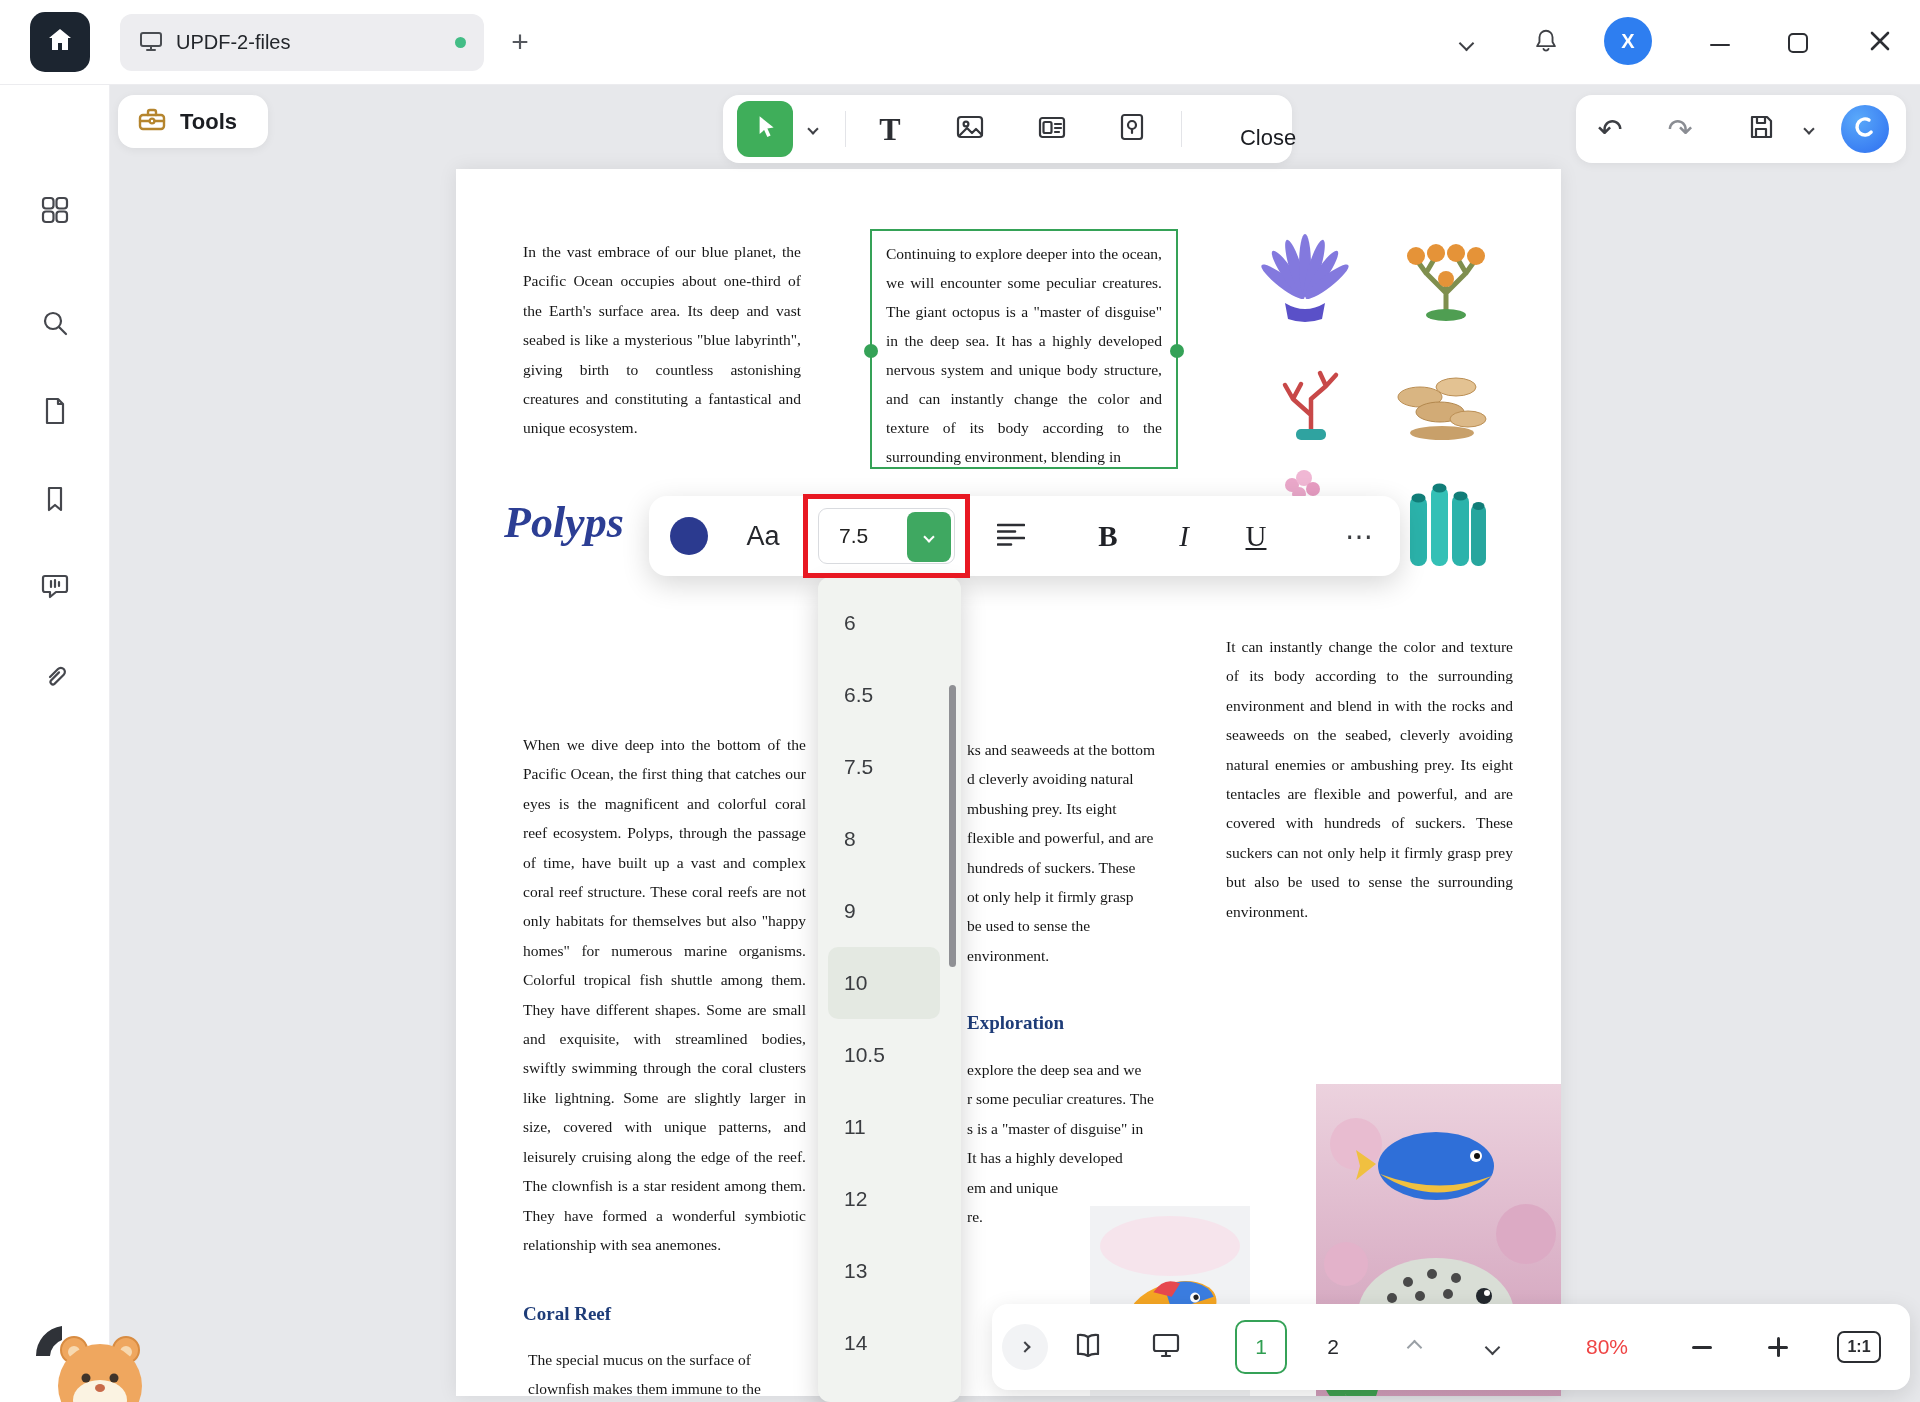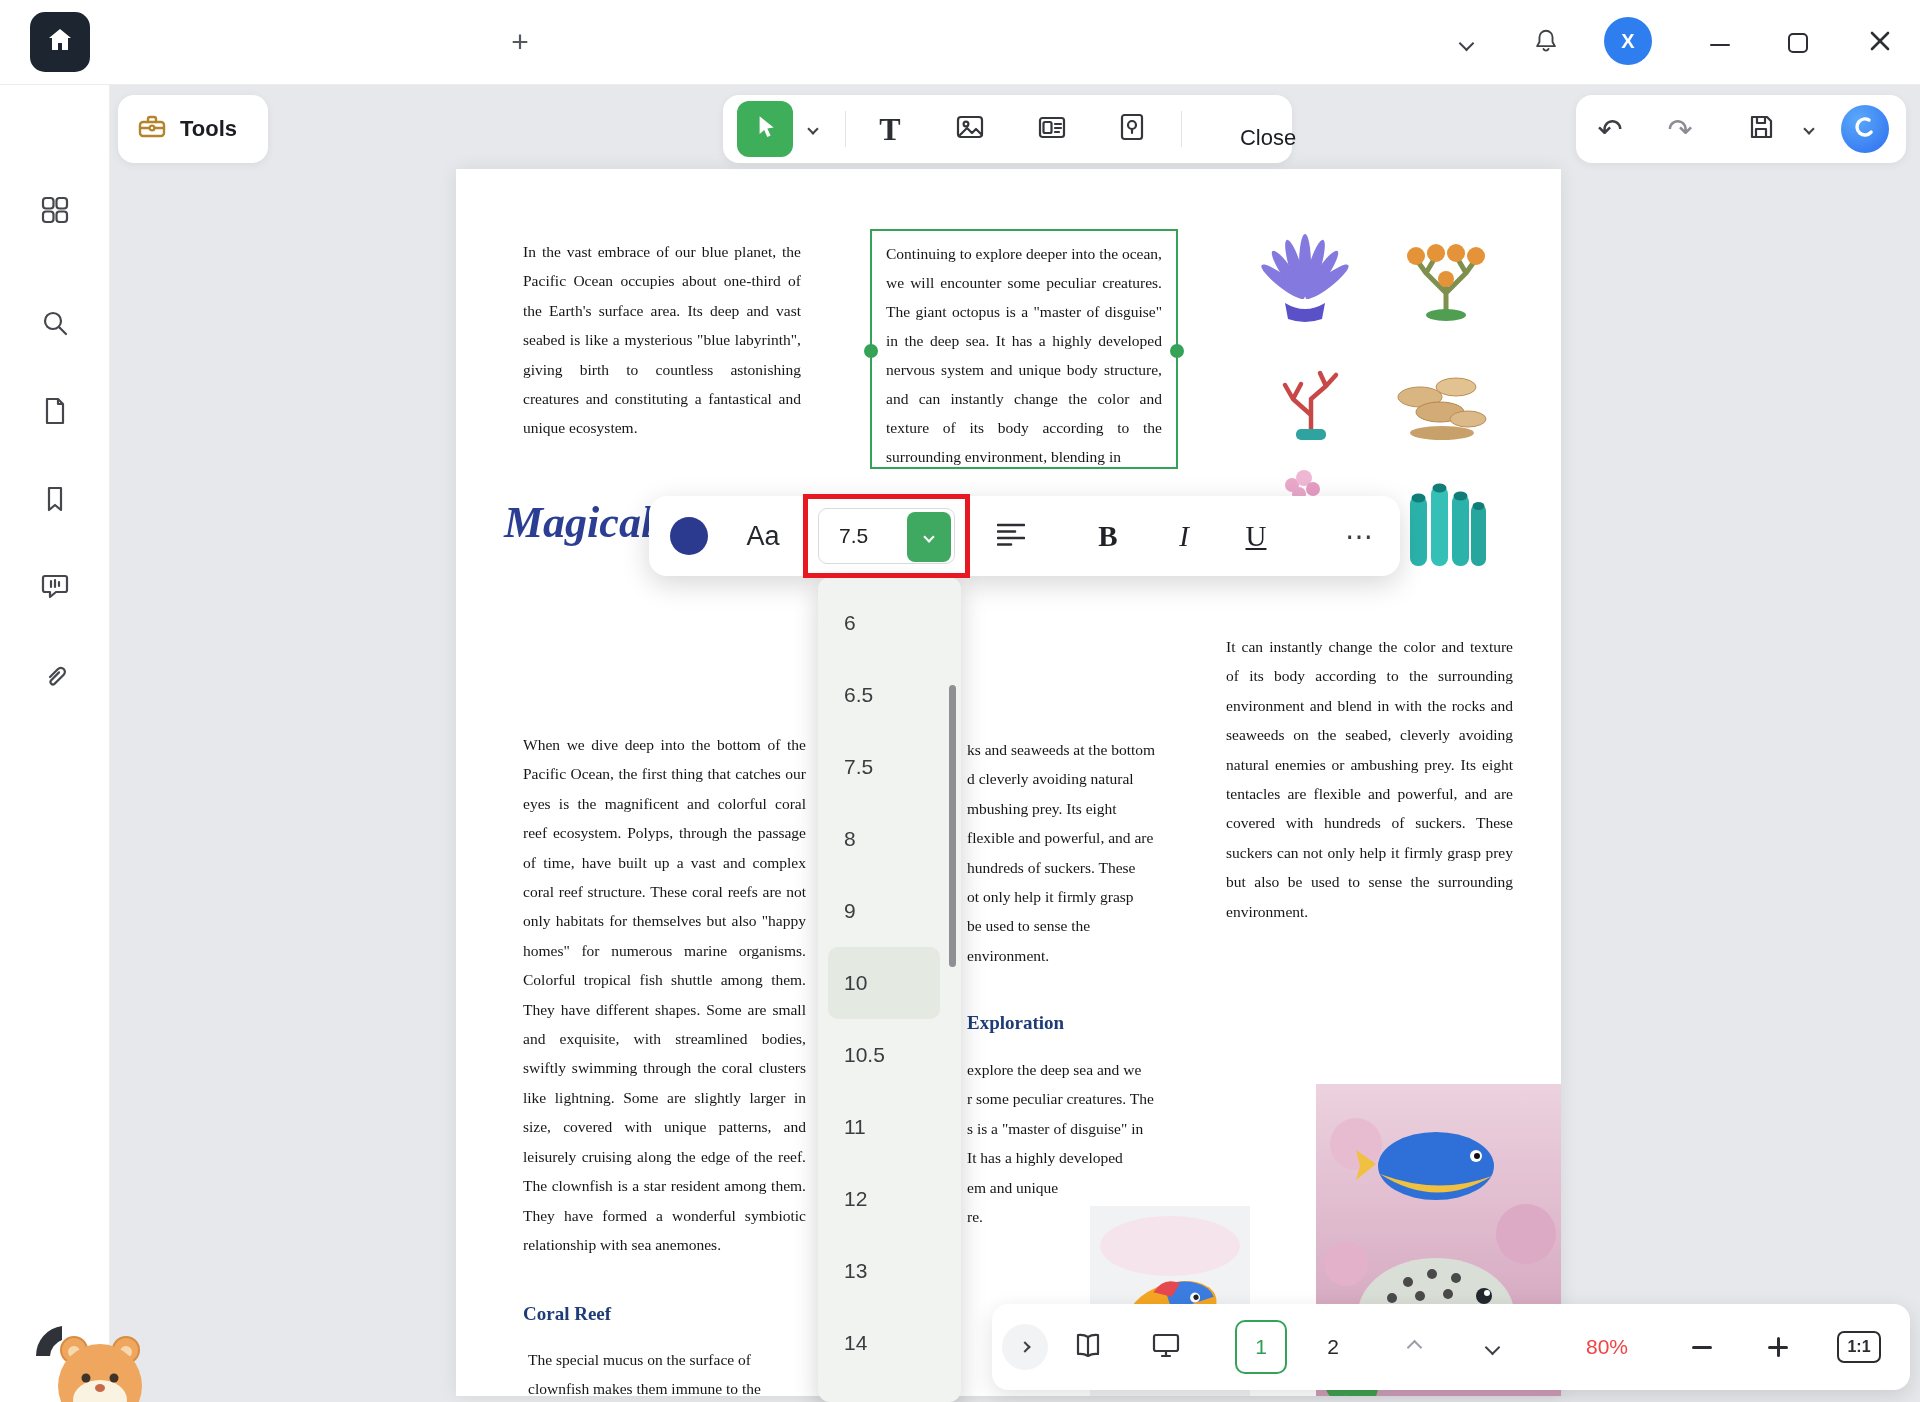--- a/index.html
+++ b/index.html
@@ -24,21 +24,21 @@
   .chev.sm { width:8px; height:8px; border-width:2.3px; }
   .chev.white { border-color:#fff; }
   .chev.gray { border-color:#9aa0a6; }
 
   
   .sidebar { position:absolute; left:0; top:85px; width:110px; height:1317px; background:#fff; border-right:1px solid #ededf0; z-index:26; }
   .side-ic { position:absolute; left:33px; width:44px; height:44px; display:flex; align-items:center; justify-content:center; cursor:pointer; }
 
   
   .panel { background:#fff; border-radius:16px; box-shadow:0 2px 10px rgba(0,0,0,.06); }
-  .tools-btn { position:absolute; left:118px; top:95px; width:150px; height:68px; z-index:20; display:flex; align-items:center; gap:12px; padding-left:18px; cursor:pointer; }
+  .tools-btn { position:absolute; left:118px; top:95px; width:150px; height:53px; z-index:20; display:flex; align-items:center; gap:12px; padding-left:18px; cursor:pointer; }
   .tools-label { font-size:22px; font-weight:bold; color:#1b1d22; }
   .ctoolbar { position:absolute; left:723px; top:95px; width:569px; height:68px; z-index:20; }
   .rtoolbar { position:absolute; left:1576px; top:95px; width:330px; height:68px; z-index:20; }
   .tb-item { position:absolute; top:0; height:68px; display:flex; align-items:center; justify-content:center; cursor:pointer; }
   .vdiv { position:absolute; top:16px; width:1px; height:36px; background:#e3e4e8; }
   .cursor-btn { position:absolute; left:14px; top:6px; width:56px; height:56px; background:#3fae5a; border-radius:12px; display:flex; align-items:center; justify-content:center; cursor:pointer; }
   .close-label { font-size:22px; color:#1b1d22; }
   .glyph-btn { font-size:30px; color:#3c3e43; }
   .ai-btn { position:absolute; left:265px; top:10px; width:48px; height:48px; border-radius:50%; background:radial-gradient(circle at 35% 30%, #5aa9fa, #2d6ef0); display:flex; align-items:center; justify-content:center; cursor:pointer; }
 
@@ -152,21 +152,21 @@
         <rect x="29" y="8" width="17" height="80" rx="8" fill="#34c0b6"></rect>
         <rect x="50" y="16" width="17" height="72" rx="8" fill="#2bb3ab"></rect>
         <rect x="69" y="26" width="15" height="62" rx="7" fill="#27a69e"></rect>
         <ellipse cx="16.5" cy="20" rx="7" ry="4.5" fill="#117d78"></ellipse>
         <ellipse cx="37.5" cy="10" rx="7" ry="4.5" fill="#117d78"></ellipse>
         <ellipse cx="58.5" cy="18" rx="7" ry="4.5" fill="#117d78"></ellipse>
         <ellipse cx="76.5" cy="28" rx="6" ry="4" fill="#117d78"></ellipse>
       </svg>
     </div>
 
-    <div class="title-italic" style="left:48px; top:328px;">Magical</div>
+    <div class="title-italic" style="left:48px; top:328px;">Polyps</div>
 
     <div class="doc-text" style="left:770px; top:463px; width:287px;">It can instantly change the color and texture of its body according to the surrounding environment and blend in with the rocks and seaweeds on the seabed, cleverly avoiding natural enemies or ambushing prey. Its eight tentacles are flexible and powerful, and are covered with hundreds of suckers. These suckers can not only help it firmly grasp prey but also be used to sense the surrounding environment.</div>
 
     <div class="doc-text" style="left:67px; top:561px; width:283px;">When we dive deep into the bottom of the Pacific Ocean, the first thing that catches our eyes is the magnificent and colorful coral reef ecosystem. Polyps, through the passage of time, have built up a vast and complex coral reef structure. These coral reefs are not only habitats for themselves but also "happy homes" for numerous marine organisms. Colorful tropical fish shuttle among them. They have different shapes. Some are small and exquisite, with streamlined bodies, swiftly swimming through the coral clusters like lightning. Some are slightly larger in size, covered with unique patterns, and leisurely cruising along the edge of the reef. The clownfish is a star resident among them. They have formed a wonderful symbiotic relationship with sea anemones.</div>
     <div class="doc-heading" style="left:67px; top:1134px;">Coral Reef</div>
     <div class="doc-text" style="left:72px; top:1176px; width:283px; text-align:left;">
       <div class="frag">The special mucus on the surface of</div>
       <div class="frag">clownfish makes them immune to the</div>
     </div>
 
@@ -246,20 +246,30 @@
   </div>
 
   <div class="topbar">
     <div class="home-btn">
       <span>
         <svg width="30" height="30" viewBox="0 0 30 30">
             <path d="M15 4 L26 13 H23 V25 H17 V18 H13 V25 H7 V13 H4 Z" fill="#fff"></path>
           </svg>
       </span>
     </div>
+    <div class="tab">
+      <span>
+        <svg width="26" height="26" viewBox="0 0 26 26" fill="none" stroke="#4a4d52" stroke-width="2" stroke-linecap="round">
+            <rect x="3" y="5" width="20" height="13" rx="2"></rect>
+            <path d="M9 22 h8 M13 18 v4"></path>
+          </svg>
+      </span>
+      <span class="tab-title">UPDF-2-files</span>
+      <span class="tab-dot"></span>
+    </div>
     <div class="newtab">+</div>
 
     <div class="winbtn" style="left:1448px;">
         <span class="chev down"></span>
       </div>
     <div class="winbtn" style="left:1528px;">
       <span>
         <svg width="28" height="28" viewBox="0 0 30 30" fill="none" stroke="#3f4146" stroke-width="2" stroke-linecap="round" stroke-linejoin="round">
             <path d="M15 4a7 7 0 0 0-7 7v5l-2.5 4.5h19L22 16v-5a7 7 0 0 0-7-7z"></path>
             <path d="M12.3 23.5a2.9 2.9 0 0 0 5.4 0"></path>

